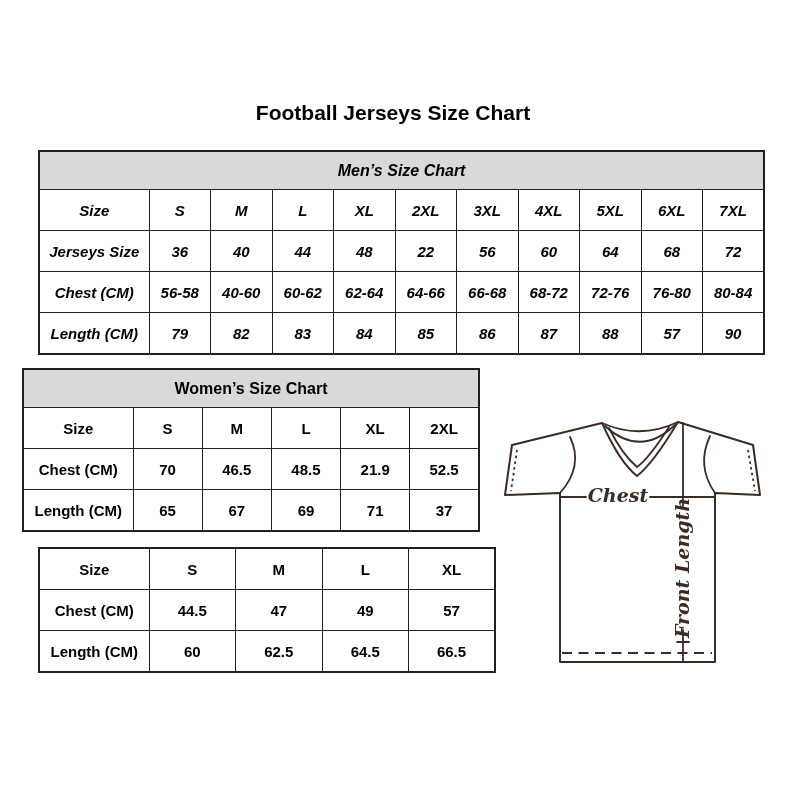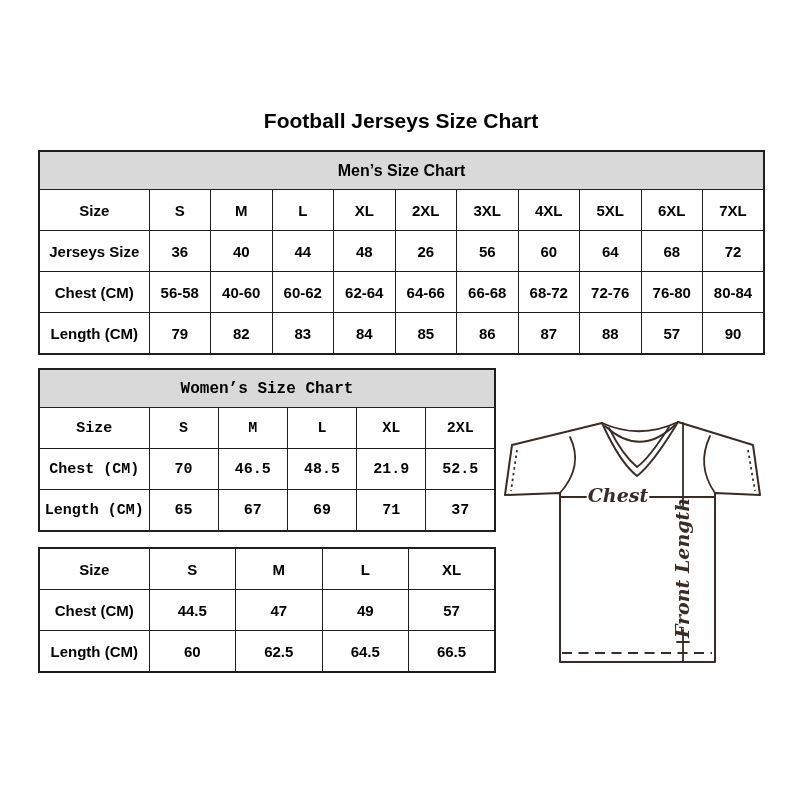--- a/index.html
+++ b/index.html
@@ -1,37 +1,37 @@
 <!DOCTYPE html>
 <html><head>
 <meta charset="utf-8">
 <style>
   html,body{margin:0;padding:0;}
   body{
     width:800px;height:800px;background:#ffffff;position:relative;
     font-family:"Liberation Sans",sans-serif;color:#000;overflow:hidden;
   }
   .page-title{
-    position:absolute;left:0;top:97px;width:778px;margin:12px;
+    position:absolute;left:0;top:97px;width:778px;margin:4px;
     text-align:center;font-size:21px;font-weight:700;letter-spacing:0;
   }
   table.size-table{
     position:absolute;border-collapse:collapse;table-layout:fixed;
     border:2px solid #1f1f1f;
   }
   table.size-table td{
     border:1.5px solid #1f1f1f;text-align:center;vertical-align:middle;
     font-weight:700;font-size:15px;padding:0;height:40px;background:#fff;
     white-space:nowrap;overflow:hidden;
   }
   table.size-table tr.section-row td{
     background:#d9d9d9;font-size:16px;height:37px;
   }
-  #mens-table{left:38px;top:150px;width:725px;}
-  #womens-table{left:38px;top:368px;width:456px;font-family:Liberation Mono, monospace;}
+  #mens-table{left:38px;top:150px;width:725px;font-style:italic;}
+  #womens-table{left:22px;top:368px;width:456px;}
   #youth-table{left:38px;top:547px;width:456px;}
   col.label-col{width:110px;}
   #mens-table col.val-col{width:61.5px;}
   #womens-table col.val-col{width:69.2px;}
   #youth-table col.val-col{width:86.5px;}
   #jersey-diagram{position:absolute;left:504px;top:414px;width:260px;height:252px;}
   #jersey-diagram .diagram-text{
     font-family:"DejaVu Serif",serif;font-style:italic;font-weight:700;
     font-size:19px;fill:#3a2b24;
   }
@@ -71,21 +71,21 @@
       <td>5XL</td>
       <td>6XL</td>
       <td>7XL</td>
     </tr>
     <tr>
       <td>Jerseys Size</td>
       <td>36</td>
       <td>40</td>
       <td>44</td>
       <td>48</td>
-      <td>26</td>
+      <td>22</td>
       <td>56</td>
       <td>60</td>
       <td>64</td>
       <td>68</td>
       <td>72</td>
     </tr>
     <tr>
       <td>Chest (CM)</td>
       <td>56-58</td>
       <td>40-60</td>

